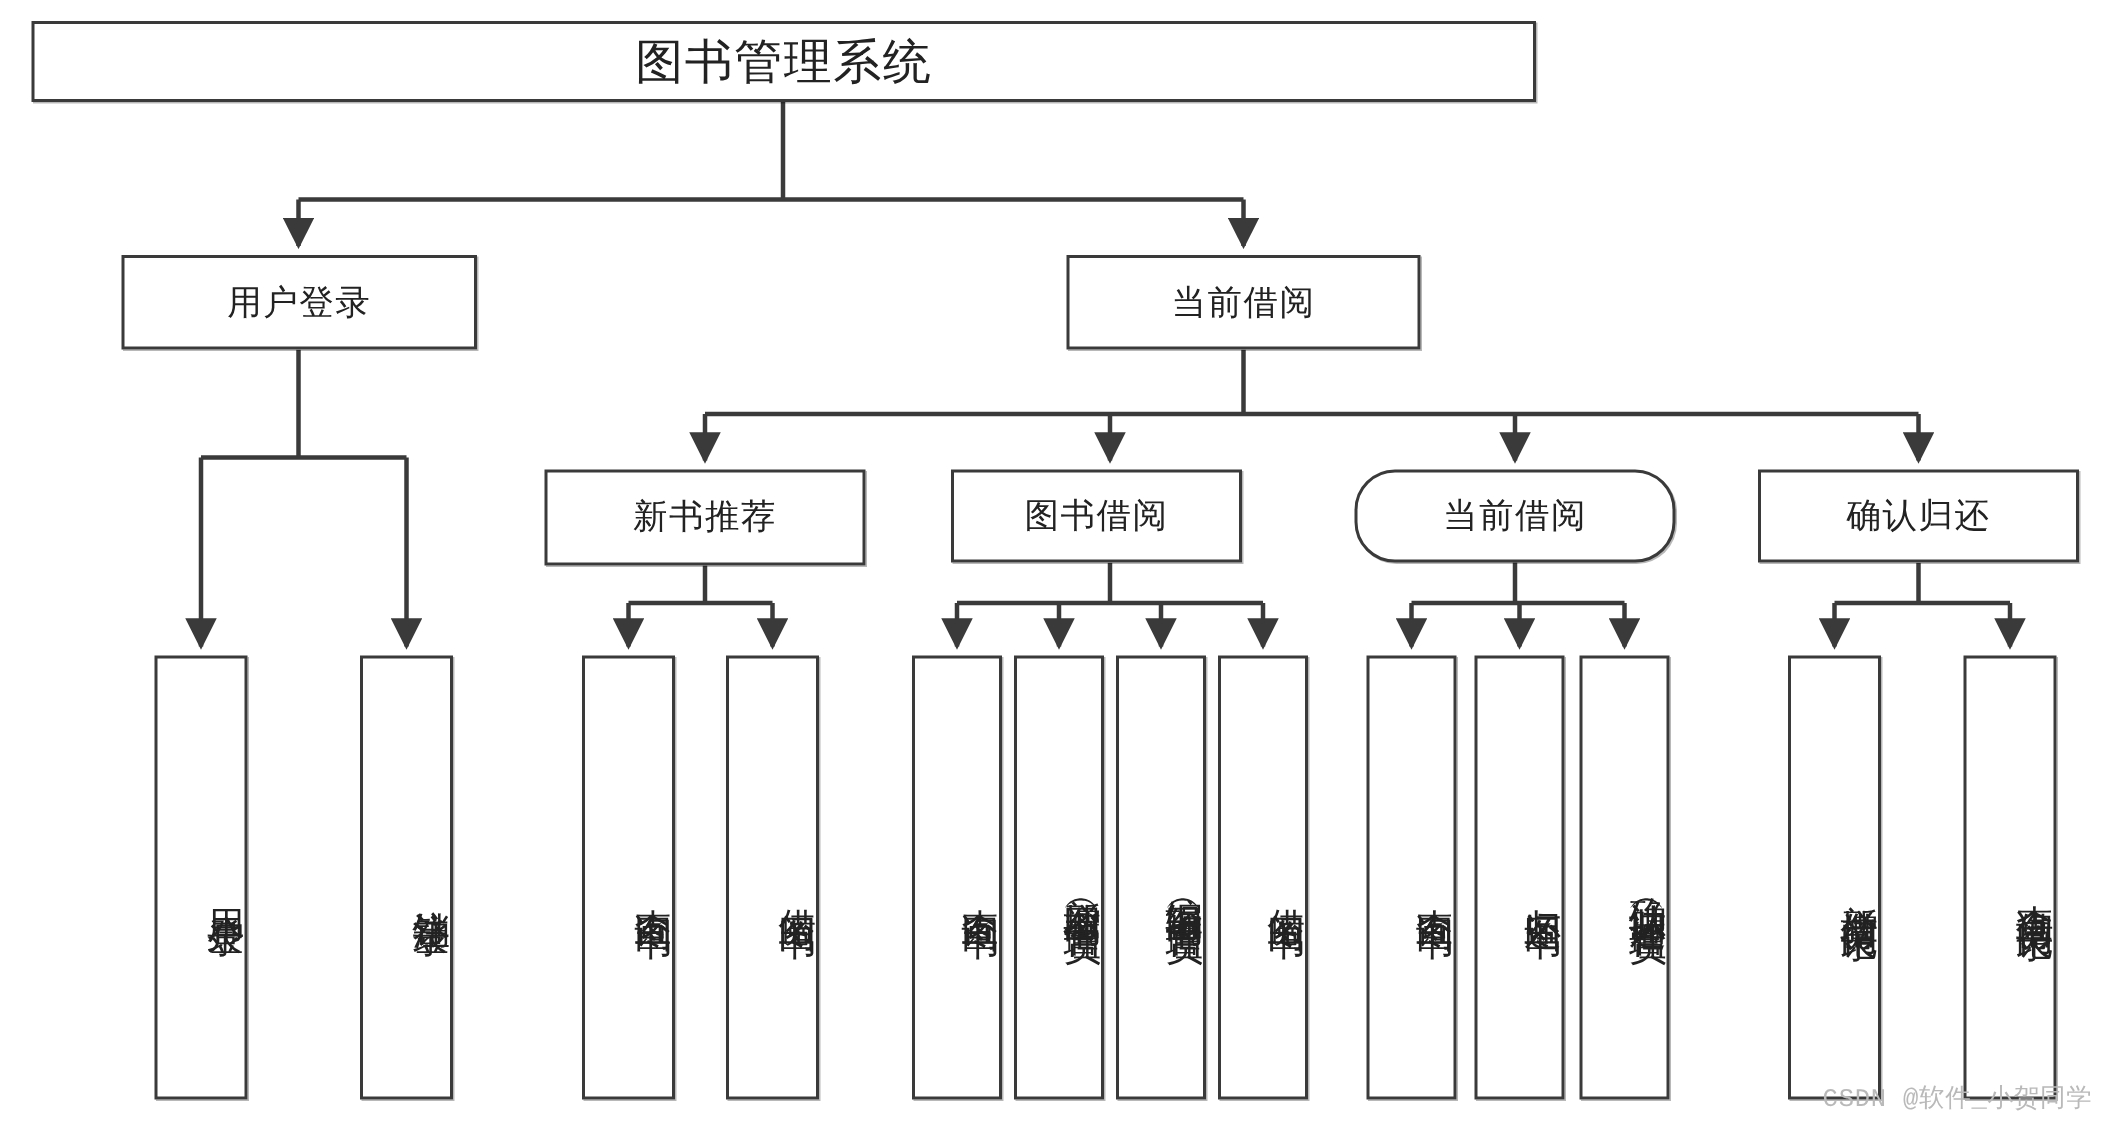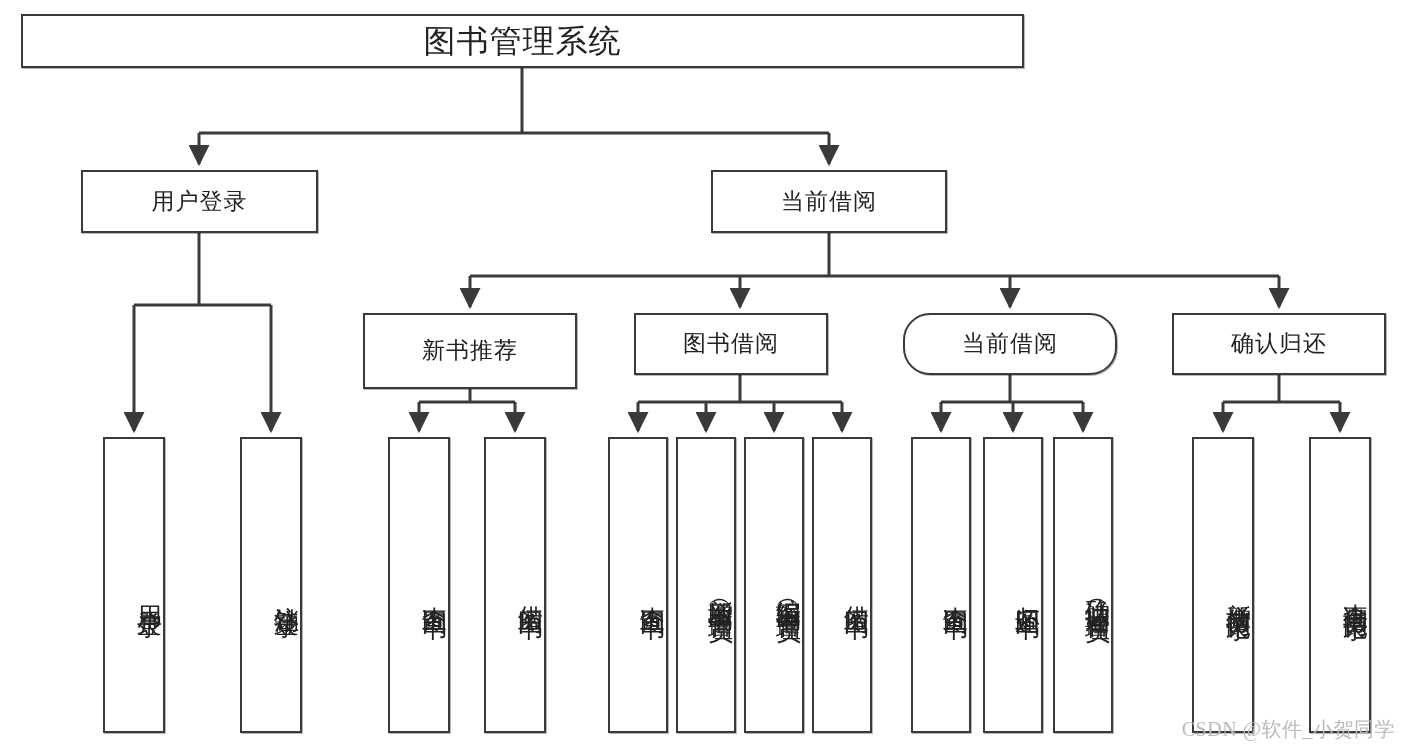--- a/index.html
+++ b/index.html
@@ -55,25 +55,25 @@
   }
   .node.vert .vlabel {
     writing-mode: vertical-rl;
     text-orientation: upright;
     display: block;
   }
   .watermark {
     position: absolute;
     right: 10px;
     bottom: 4px;
-    font-size: 20px;
+    font-size: 17px;
     color: #b9b9b9;
     letter-spacing: 0.5px;
     white-space: nowrap;
-    font-family: Liberation Serif, serif;
+    font-family: Liberation Mono, monospace;
   }
 </style>
 </head>
 <body>
 
 <div id="canvas">
 
   <svg id="wires" viewBox="0 0 1405 747">
     <defs>
       <marker id="arrow" viewBox="0 0 10 10" refX="9" refY="5" markerWidth="7" markerHeight="7" orient="auto-start-reverse">
@@ -128,21 +128,21 @@
     <span>图书管理系统</span>
   </div>
 
   <div class="node horiz" style="left: 81px; top: 170px; width: 237px; height: 63px;">
     <span>用户登录</span>
   </div>
   <div class="node horiz" style="left: 711px; top: 170px; width: 236px; height: 63px;">
     <span>当前借阅</span>
   </div>
 
-  <div class="node horiz" style="left: 363px; top: 313px; width: 214px; height: 76px;">
+  <div class="node horiz" style="left: 363px; top: 313px; width: 214px; height: 64px;">
     <span>新书推荐</span>
   </div>
   <div class="node horiz" style="left: 634px; top: 313px; width: 194px; height: 62px;">
     <span>图书借阅</span>
   </div>
   <div class="node horiz" style="left: 903px; top: 313px; width: 214px; height: 62px; border-radius: 27px;">
     <span>当前借阅</span>
   </div>
   <div class="node horiz" style="left: 1172px; top: 313px; width: 214px; height: 62px;">
     <span>确认归还</span>

